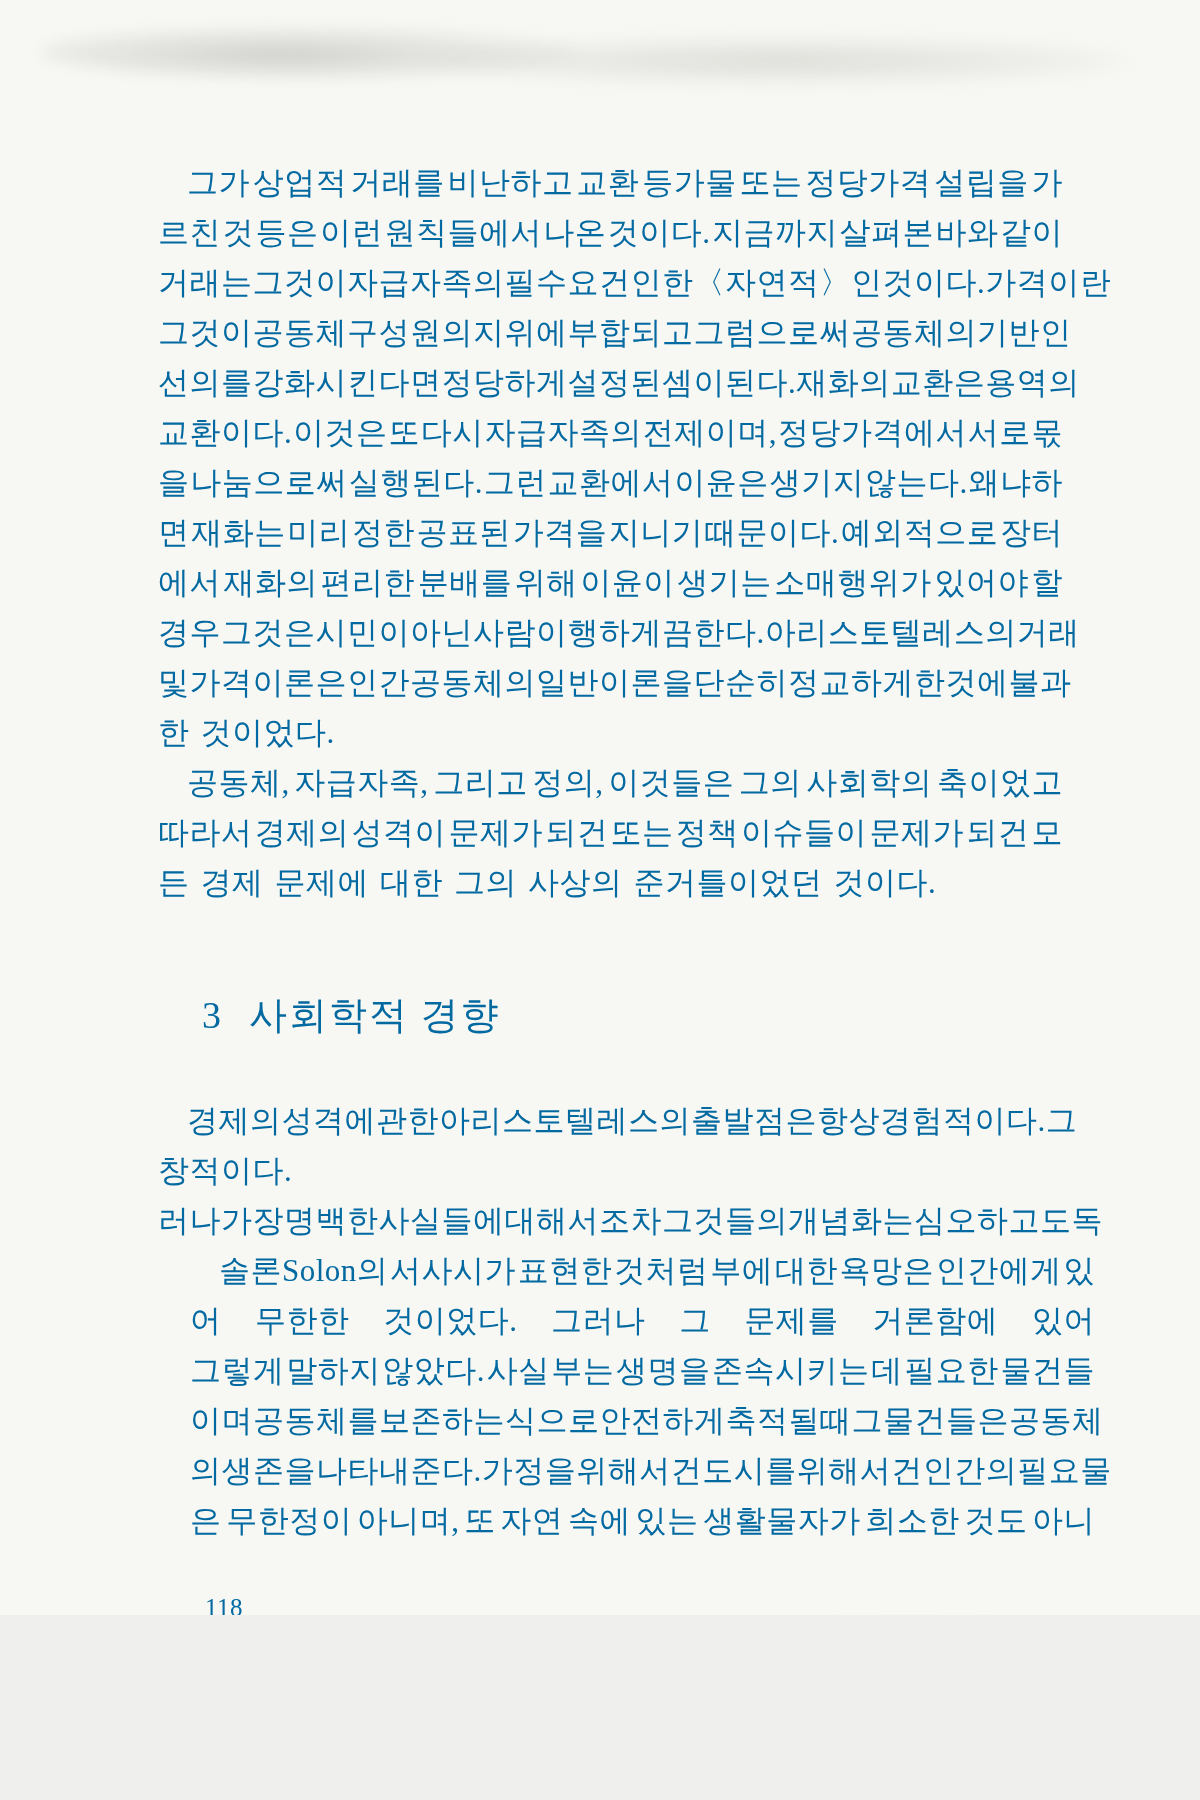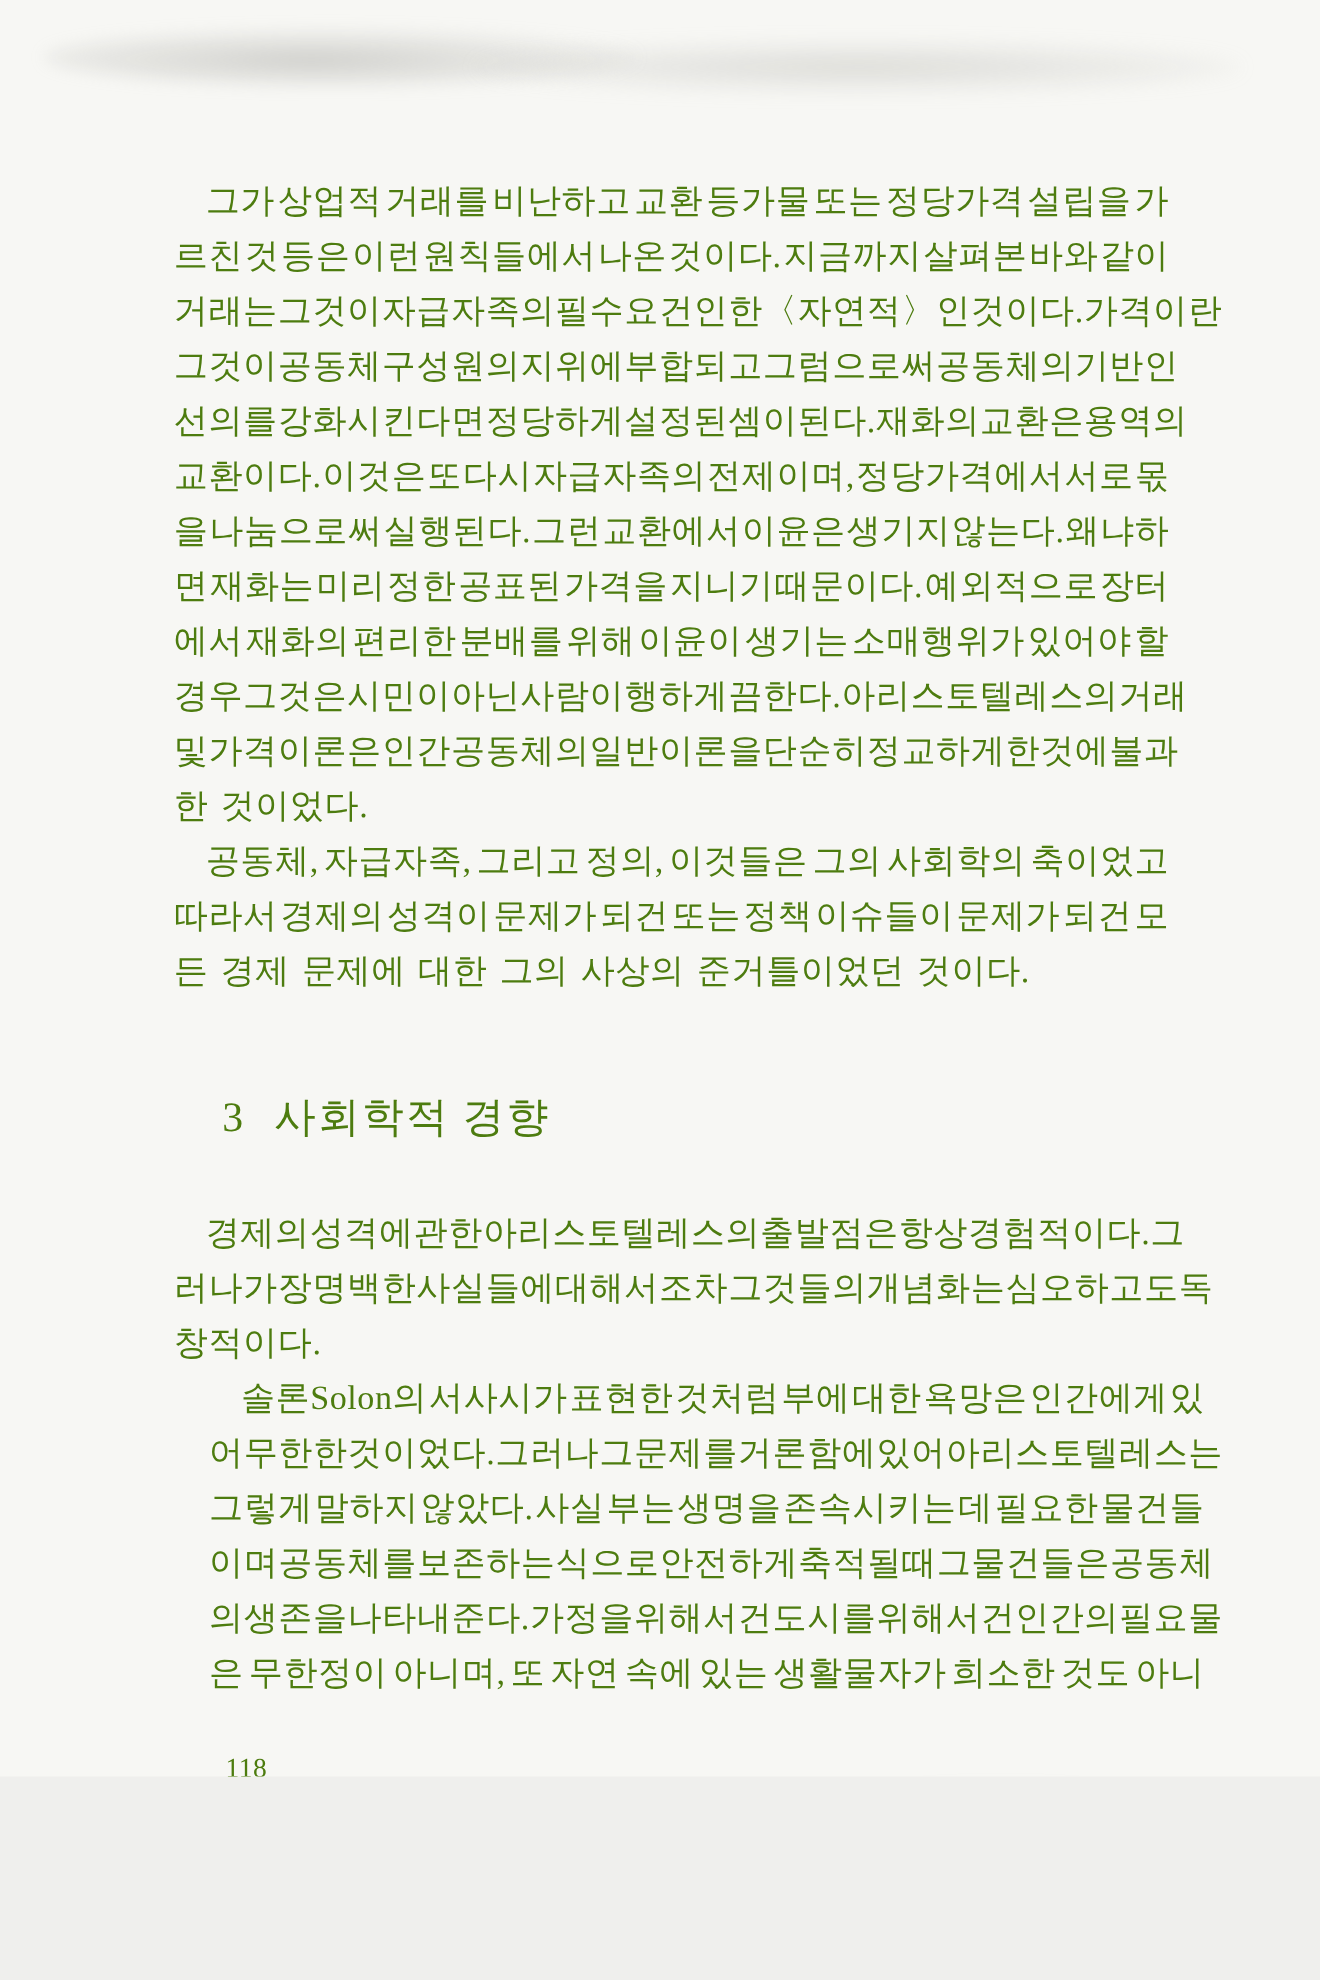--- a/index.html
+++ b/index.html
@@ -6,21 +6,21 @@
   body {
     width: 1200px; height: 1800px;
     background: #efefed;
     font-family: "Liberation Serif", "DejaVu Serif", serif;
   }
   .page {
     position: relative;
     width: 1200px; height: 1615px;
     background: #f7f7f4;
     overflow: hidden;
-    color: #4d7c0f;
+    color: #0369a1;
   }
   
   .smudge {
     position: absolute;
     border-radius: 50%;
     pointer-events: none;
   }
   .smudge-top-left {
     left: 40px; top: 26px; width: 540px; height: 52px;
     background: radial-gradient(ellipse at 45% 55%, rgba(148,148,143,0.38), rgba(180,180,175,0.18) 55%, transparent 78%);
@@ -277,33 +277,33 @@
         <div class="line just ind">
           <span>경제의</span>
           <span>성격에</span>
           <span>관한</span>
           <span>아리스토텔레스의</span>
           <span>출발점은</span>
           <span>항상</span>
           <span>경험적이다.</span>
           <span>그</span>
         </div>
+        <div class="line">
+          <span>창적이다.</span>
+        </div>
         <div class="line just">
           <span>러나</span>
           <span>가장</span>
           <span>명백한</span>
           <span>사실들에</span>
           <span>대해서조차</span>
           <span>그것들의</span>
           <span>개념화는</span>
           <span>심오하고도</span>
           <span>독</span>
-        </div>
-        <div class="line">
-          <span>창적이다.</span>
         </div>
       </div>
 
     <div class="para" id="para4">
         <div class="line just ind">
           <span>솔론Solon의</span>
           <span>서사시가</span>
           <span>표현한</span>
           <span>것처럼</span>
           <span>부에</span>
@@ -314,21 +314,20 @@
         </div>
         <div class="line just">
           <span>어</span>
           <span>무한한</span>
           <span>것이었다.</span>
           <span>그러나</span>
           <span>그</span>
           <span>문제를</span>
           <span>거론함에</span>
           <span>있어</span>
-          <span>아리스토텔레스는</span>
         </div>
         <div class="line just">
           <span>그렇게</span>
           <span>말하지</span>
           <span>않았다.</span>
           <span>사실</span>
           <span>부는</span>
           <span>생명을</span>
           <span>존속시키는</span>
           <span>데</span>

